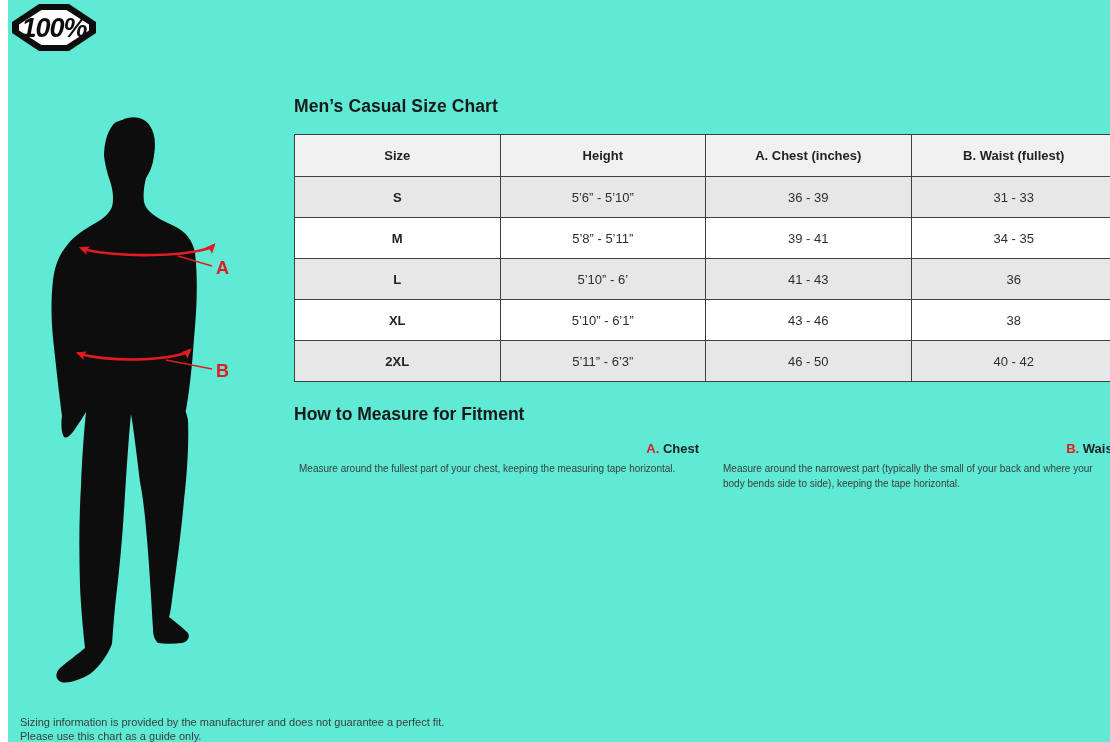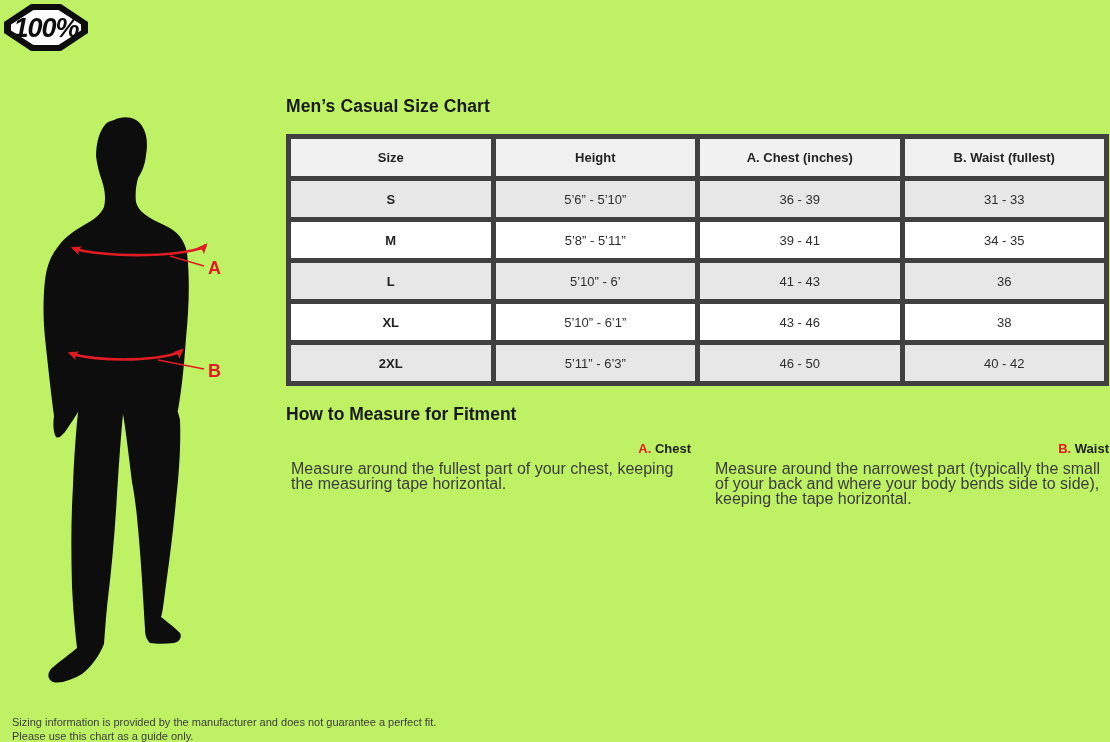--- a/index.html
+++ b/index.html
@@ -5,21 +5,21 @@
   * { margin: 0; padding: 0; box-sizing: border-box; }
   html, body { background: #ffffff; }
   body {
     font-family: "Liberation Sans", sans-serif;
     color: #1a1a1a;
     width: 1110px;
     height: 742px;
     position: relative;
     overflow: hidden;
   }
-  .page { position: absolute; inset: 0; background: #bef264; }
+  .page { position: absolute; inset: 0; background: #5eead4; margin-left: 8px; }
 
   
   .logo { position: absolute; left: 4px; top: 4px; width: 84px; height: 47px; }
 
   
   .figure-wrap { position: absolute; left: 30px; top: 110px; width: 200px; height: 590px; }
 
   
   .main { position: absolute; left: 286px; top: 96px; width: 823px; }
   .chart-title {
@@ -28,21 +28,21 @@
 
   table.size-chart {
     margin-top: 17px;
     border-collapse: collapse;
     width: 823px;
     table-layout: fixed;
     font-size: 13px;
     color: #2e2e2e;
   }
   table.size-chart th, table.size-chart td {
-    border: 5px solid #404040;
+    border: 1px solid #404040;
     text-align: center;
     vertical-align: middle;
   }
   table.size-chart th {
     background: #f2f1f2;
     height: 42px;
     font-weight: 700;
     color: #232323;
   }
   table.size-chart td { height: 41px; background: #ffffff; }
@@ -52,21 +52,21 @@
   .measure-heading {
     position: absolute; left: 286px; top: 404px;
     font-size: 17.5px; font-weight: 700; color: #191919;
   }
   .measure-item { position: absolute; top: 441px; }
   .measure-item.chest { left: 291px; width: 400px; }
   .measure-item.waist { left: 715px; width: 394px; }
   .measure-item h3 { font-size: 13px; font-weight: 700; color: #1f1f1f; text-align: right; }
   .measure-item h3 .letter { color: #e11b22; }
   .measure-item p {
-    margin-top: 5px; font-size: 16px; line-height: 15px; color: #3c3c3c;
+    margin-top: 5px; font-size: 10px; line-height: 15px; color: #3c3c3c;
   }
 
   .footer {
     position: absolute; left: 12px; top: 715px;
     font-size: 11px; line-height: 14px; color: #3c3c3c;
   }
 </style>
 </head>
 <body>
 

